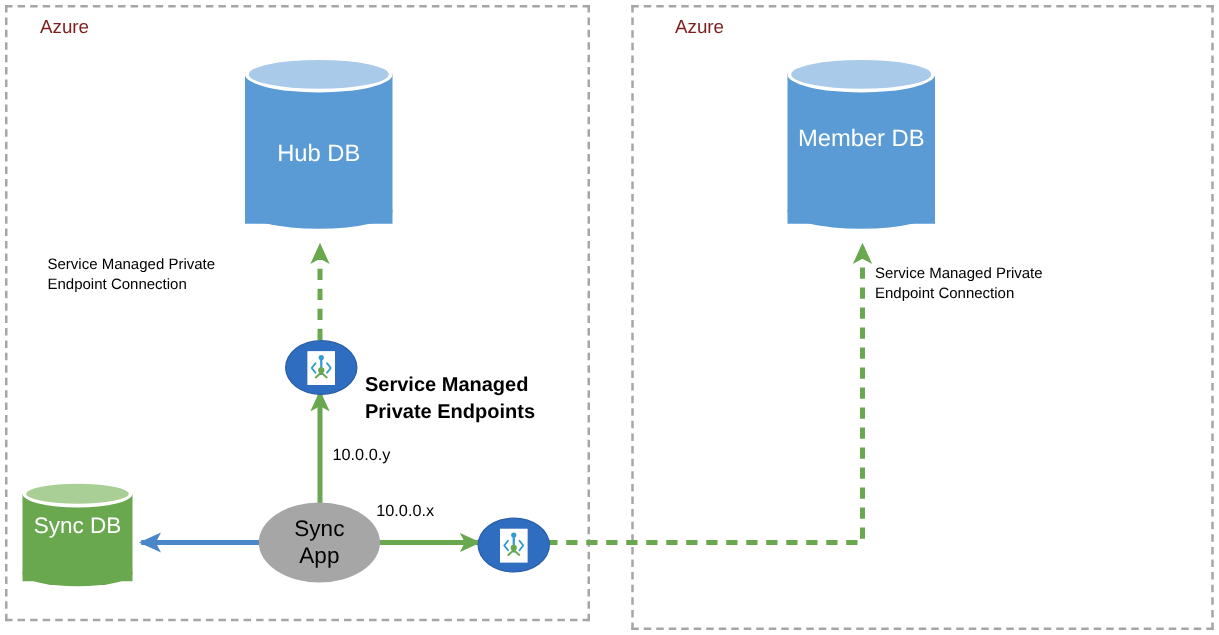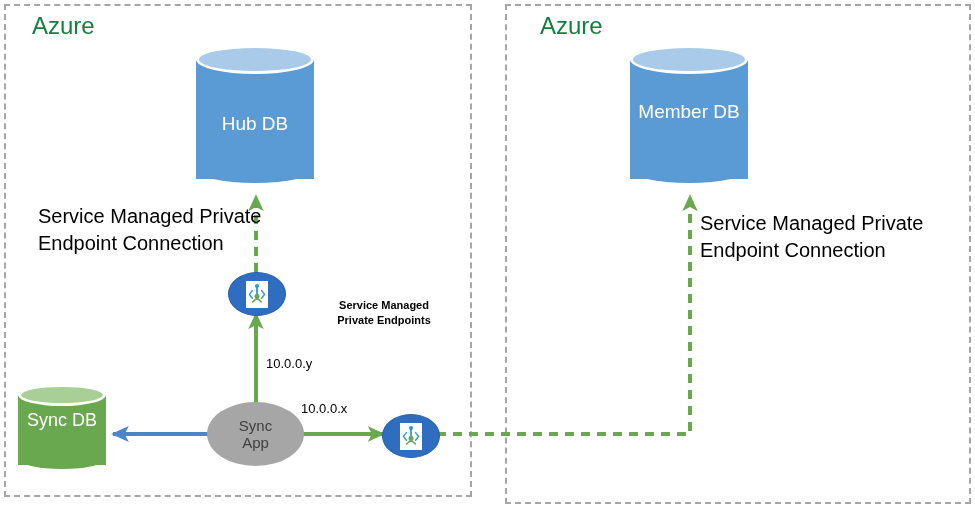--- a/index.html
+++ b/index.html
@@ -28,22 +28,22 @@
 
   
   .azure-box {
     position: absolute;
     border: 2px dashed #a6a6a6;
     background: transparent;
     box-sizing: border-box;
   }
   .azure-label {
     position: absolute;
-    font-size: 24px;
-    color: #15803d;
+    font-size: 15px;
+    color: #7f1d1d;
     line-height: 1;
     white-space: nowrap;
   }
 
   
   .cyl {
     position: absolute;
   }
   .cyl .body {
     position: absolute;
@@ -72,22 +72,22 @@
 
   
   .app-ellipse {
     position: absolute;
     border-radius: 50%;
     background: #a6a6a6;
     display: flex;
     align-items: center;
     justify-content: center;
     text-align: center;
-    color: #404040;
-    font-size: 15px;
+    color: #000000;
+    font-size: 18px;
     line-height: 1.16;
     z-index: 6;
   }
 
   
   .pe-badge {
     position: absolute;
     border-radius: 50%;
     background: #2e6dc0;
     border: 1px solid #2a5fa8;
@@ -99,30 +99,29 @@
   .pe-badge .glyph-card {
     width: 22px;
     height: 27px;
     background: #ffffff;
     display: block;
   }
 
   
   .note {
     position: absolute;
-    font-size: 20px;
+    font-size: 12px;
     color: #000000;
     line-height: 1.36;
     white-space: pre-line;
   }
   .note.bold {
     font-weight: bold;
-    font-size: 11px;
+    font-size: 16px;
     line-height: 1.32;
-    text-align: center;
   }
   .ip-label {
     position: absolute;
     font-size: 13px;
     color: #000000;
     line-height: 1;
     white-space: nowrap;
   }
 </style>
 </head>

